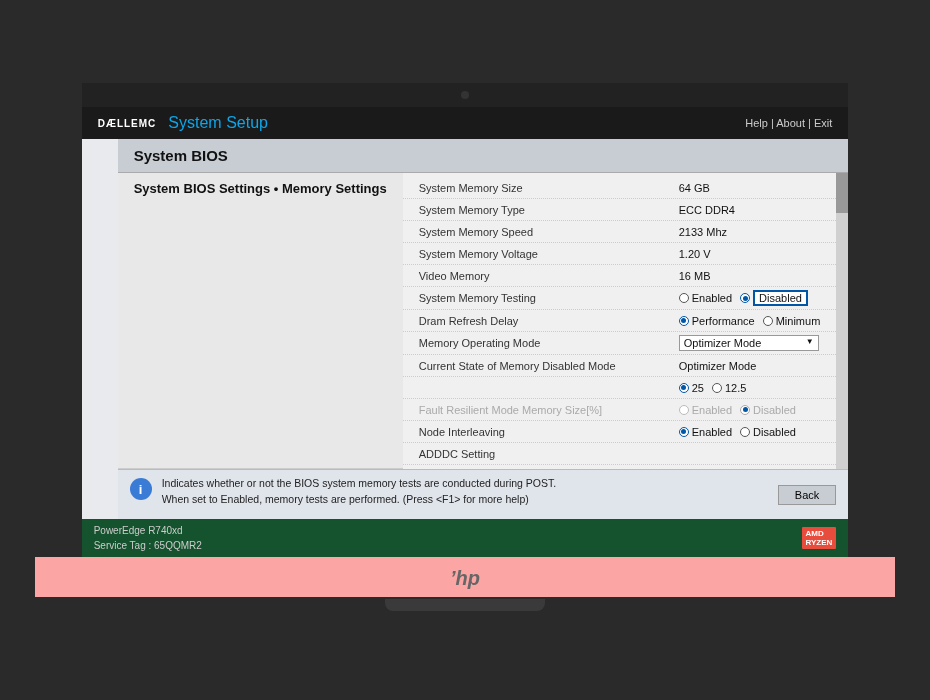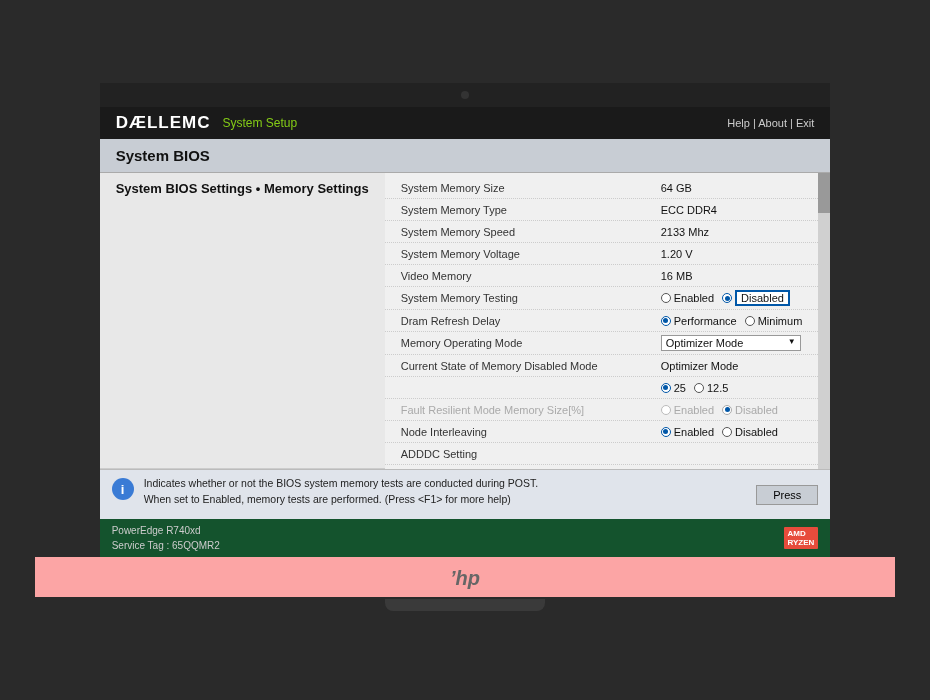--- a/index.html
+++ b/index.html
@@ -50,47 +50,48 @@
       min-height: 32px;
     }
 
     .header-left {
       display: flex;
       align-items: center;
       gap: 12px;
     }
 
     .dell-logo {
-      font-size: 17px;
+      font-size: 10px;
       font-weight: bold;
       color: #fff;
       letter-spacing: 1px;
     }
 
     .dell-logo span {
       font-weight: 900;
     }
 
     .header-title {
-      font-size: 12px;
-      color: #84cc16;
+      font-size: 16px;
+      color: #0ea5e9;
     }
 
     .header-right {
       font-size: 11px;
       color: #ccc;
     }
 
     
     .content {
       flex: 1;
       background: #e8eaed;
       display: flex;
       flex-direction: column;
       overflow: hidden;
+      padding-left: 36px;
     }
 
     .page-title {
       background: #c8cdd4;
       padding: 8px 16px;
       font-size: 15px;
       font-weight: bold;
       color: #111;
       border-bottom: 1px solid #aaa;
     }
@@ -480,21 +481,21 @@
 
           </div>
         </div>
 
         <div class="info-bar">
           <div class="info-icon">i</div>
           <div class="info-text">
             <span>Indicates whether or not the BIOS system memory tests are conducted during POST.</span><br>
             <span>When set to Enabled, memory tests are performed. (Press &lt;F1&gt; for more help)</span>
           </div>
-          <button class="back-button">Press</button>
+          <button class="back-button">Back</button>
         </div>
 
       </div>
 
       <div class="footer">
         <div class="footer-left">
           <div>PowerEdge R740xd</div>
           <div>Service Tag : 65QQMR2</div>
         </div>
         <div class="footer-right">

